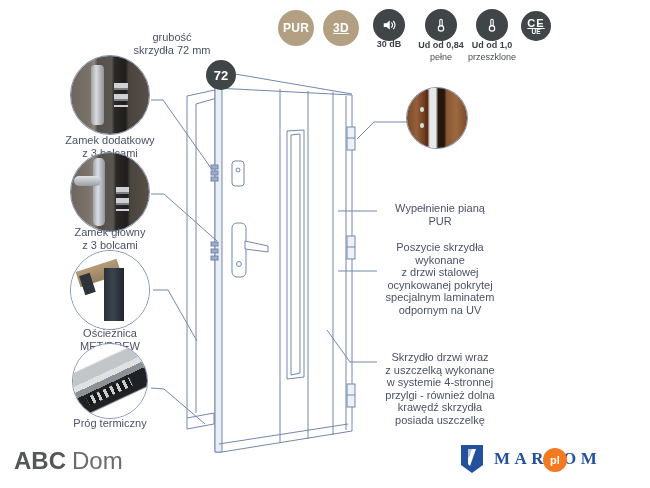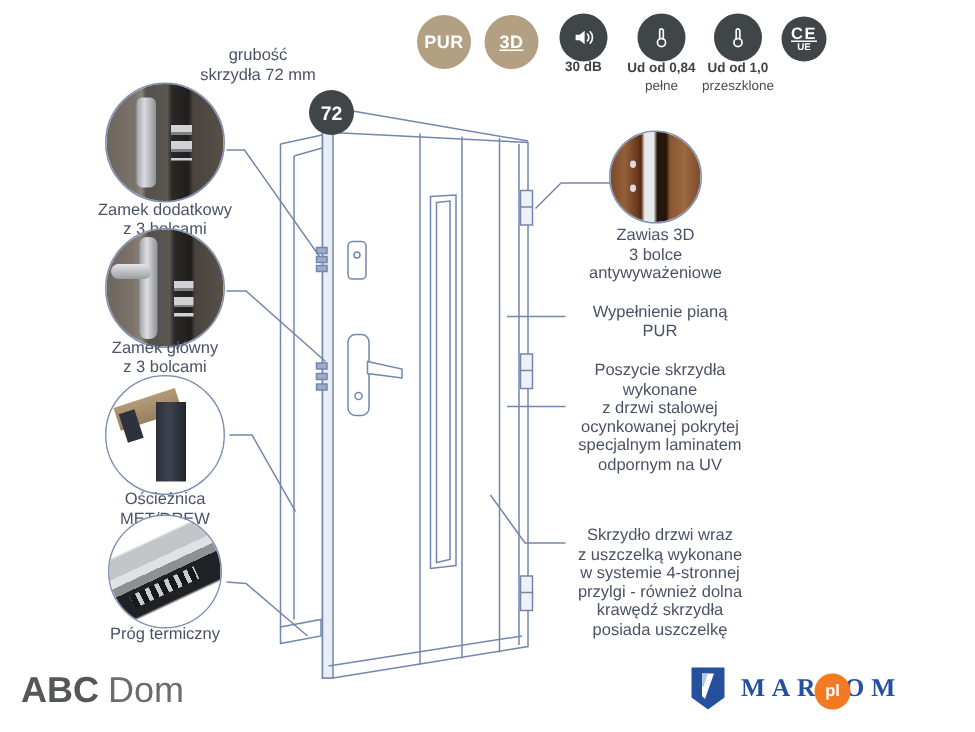--- a/index.html
+++ b/index.html
@@ -194,23 +194,20 @@
     </div>
   </div>
   <div class="lbl" style="left:45px;top:417px;width:130px;">Próg termiczny</div>
 
   <div class="circle" style="left:406px;top:87px;width:62px;height:62px;">
     <div class="ph ph5">
       <div class="d1"></div>
         <div class="d2"></div>
     </div>
   </div>
-  <div class="lbl" style="left:362px;top:151px;width:150px;">Zawias 3D
-3 bolce
-antywyważeniowe</div>
 
   <div class="lbl" style="left:372px;top:202px;width:136px;">Wypełnienie pianą
 PUR</div>
 
   <div class="lbl" style="left:372px;top:241px;width:136px;">Poszycie skrzydła
 wykonane
 z drzwi stalowej
 ocynkowanej pokrytej
 specjalnym laminatem
 odpornym na UV</div>

